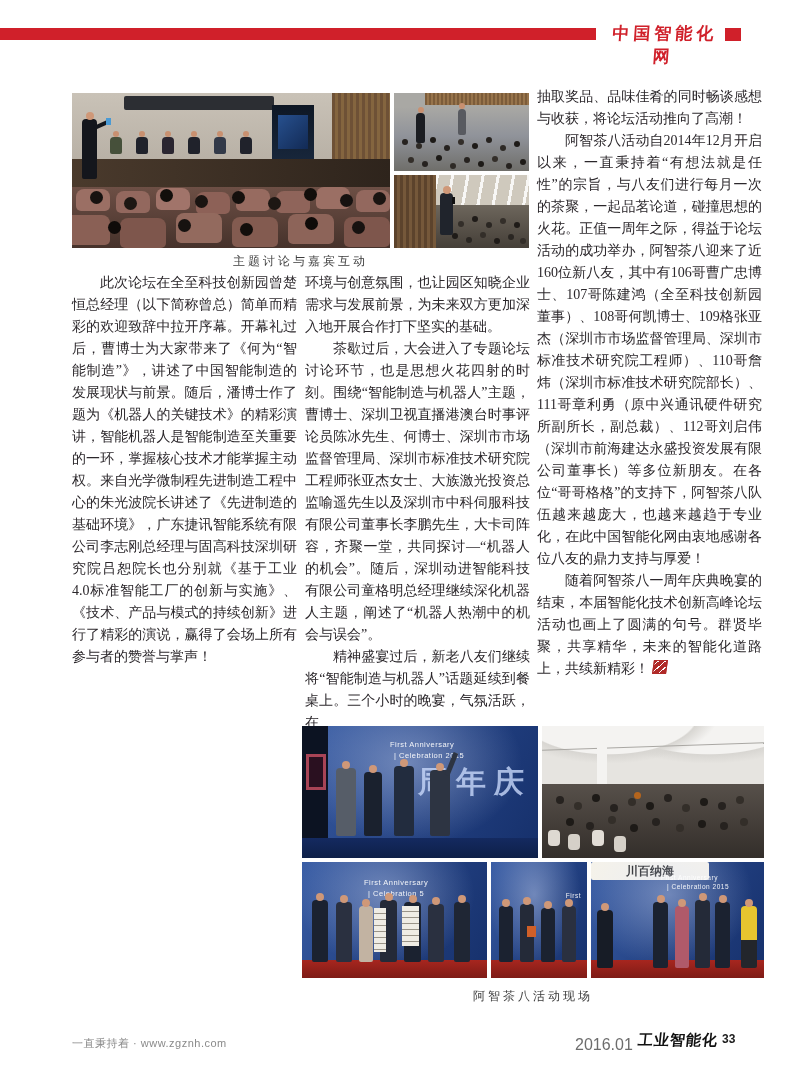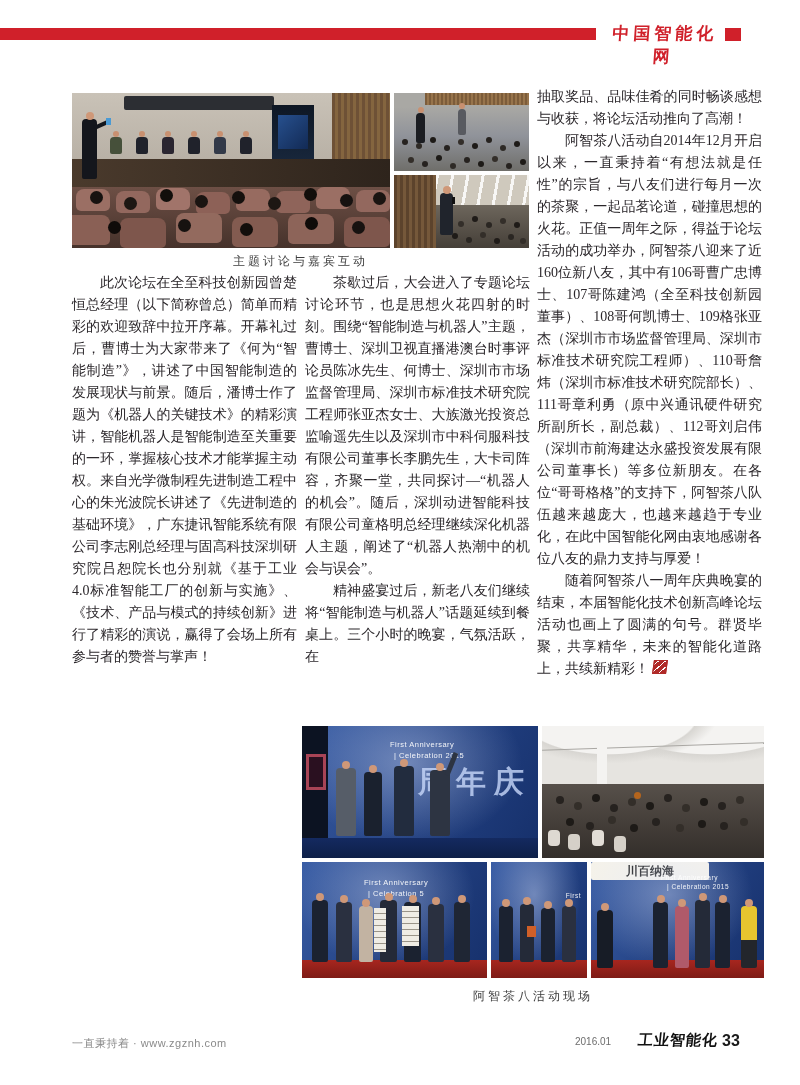--- a/index.html
+++ b/index.html
@@ -60,24 +60,24 @@
   .pe-crowd{left:0;top:58px;width:222px;height:74px;background:linear-gradient(#57504a,#332e2a);}
   #phF{left:302px;top:862px;width:185px;height:116px;}
   #phG{left:491px;top:862px;width:96px;height:116px;}
   #phH{left:591px;top:862px;width:173px;height:116px;}
   .scroll{background:#efece4;background-image:repeating-linear-gradient(180deg,transparent 0 5px,#9a9488 5px 6px);}
   .ph-banner{left:30px;top:62px;width:118px;height:18px;background:#f5f2ea;border-radius:2px;z-index:5;
              display:flex;align-items:center;justify-content:space-around;font-size:12px;font-weight:bold;color:#161616;}
   
   .ft{position:absolute;font-family:"Liberation Sans",sans-serif;}
   .ft-left{left:72px;top:1036px;font-size:11px;color:#8a8a8a;letter-spacing:.5px;}
-  .ft-issue{left:575px;top:1036px;font-size:10px;color:#6d6d6d;}
+  .ft-issue{left:575px;top:1036px;font-size:16px;color:#6d6d6d;}
   .ft-logo{left:638px;top:1031px;font-size:15px;font-weight:bold;color:#111;transform:skewX(-6deg);
            font-family:"Liberation Serif",serif;letter-spacing:1px;}
-  .ft-page{left:722px;top:1032px;font-size:16px;font-weight:bold;color:#1a1a1a;}
+  .ft-page{left:722px;top:1032px;font-size:12px;font-weight:bold;color:#1a1a1a;}
   .ft-site{right:38px;top:1048px;font-size:26px;font-weight:bold;letter-spacing:.5px;}
   .ft-site .red{color:#d01f1f;}
   .ft-site .blk{color:#141414;}
 </style>
 </head>
 <body>
 
 <div id="page">
 
   <div class="hd-bar"></div>
@@ -122,20 +122,21 @@
     <i style="left:58px;top:22px;width:3px;height:7px;background:#111;z-index:2;"></i>
     <span class="stamp" style="left:50px;top:42px;width:6px;height:6px;background:#2a2622;
       box-shadow:14px 4px #332e29,28px -1px #1f1b18,42px 5px #2a2622,56px 1px #332e29,70px 5px #1f1b18,8px 16px #1f1b18,22px 20px #2a2622,36px 15px #332e29,50px 21px #1f1b18,64px 17px #2a2622,76px 21px #332e29;"></span>
   </div>
   <div class="cap" style="left:72px;top:253px;width:457px;">主题讨论与嘉宾互动</div>
 
   <div class="col" id="col1">
     <p class="ind">此次论坛在全至科技创新园曾楚恒总经理（以下简称曾总）简单而精彩的欢迎致辞中拉开序幕。开幕礼过后，曹博士为大家带来了《何为“智能制造”》，讲述了中国智能制造的发展现状与前景。随后，潘博士作了题为《机器人的关键技术》的精彩演讲，智能机器人是智能制造至关重要的一环，掌握核心技术才能掌握主动权。来自光学微制程先进制造工程中心的朱光波院长讲述了《先进制造的基础环境》，广东捷讯智能系统有限公司李志刚总经理与固高科技深圳研究院吕恕院长也分别就《基于工业4.0标准智能工厂的创新与实施》、《技术、产品与模式的持续创新》进行了精彩的演说，赢得了会场上所有参与者的赞誉与掌声！</p>
   </div>
   <div class="col" id="col2">
+    <p>环境与创意氛围，也让园区知晓企业需求与发展前景，为未来双方更加深入地开展合作打下坚实的基础。</p>
     <p class="ind">茶歇过后，大会进入了专题论坛讨论环节，也是思想火花四射的时刻。围绕“智能制造与机器人”主题，曹博士、深圳卫视直播港澳台时事评论员陈冰先生、何博士、深圳市市场监督管理局、深圳市标准技术研究院工程师张亚杰女士、大族激光投资总监喻遥先生以及深圳市中科伺服科技有限公司董事长李鹏先生，大卡司阵容，齐聚一堂，共同探讨—“机器人的机会”。随后，深圳动进智能科技有限公司童格明总经理继续深化机器人主题，阐述了“机器人热潮中的机会与误会”。</p>
     <p class="ind">精神盛宴过后，新老八友们继续将“智能制造与机器人”话题延续到餐桌上。三个小时的晚宴，气氛活跃，在</p>
   </div>
   <div class="col" id="col3">
     <p>抽取奖品、品味佳肴的同时畅谈感想与收获，将论坛活动推向了高潮！</p>
     <p class="ind">阿智茶八活动自2014年12月开启以来，一直秉持着“有想法就是任性”的宗旨，与八友们进行每月一次的茶聚，一起品茗论道，碰撞思想的火花。正值一周年之际，得益于论坛活动的成功举办，阿智茶八迎来了近160位新八友，其中有106哥曹广忠博士、107哥陈建鸿（全至科技创新园董事）、108哥何凯博士、109格张亚杰（深圳市市场监督管理局、深圳市标准技术研究院工程师）、110哥詹炜（深圳市标准技术研究院部长）、111哥章利勇（原中兴通讯硬件研究所副所长，副总裁）、112哥刘启伟（深圳市前海建达永盛投资发展有限公司董事长）等多位新朋友。在各位“哥哥格格”的支持下，阿智茶八队伍越来越庞大，也越来越趋于专业化，在此中国智能化网由衷地感谢各位八友的鼎力支持与厚爱！</p>
     <p class="ind"><span>随着阿智茶八一周年庆典晚宴的结束，本届智能化技术创新高峰论坛活动也画上了圆满的句号。群贤毕聚，共享精华，未来的智能化道路上，共续新精彩！</span><i class="endmark"></i></p>
   </div>
 
   <div class="ph blue" id="phD">

